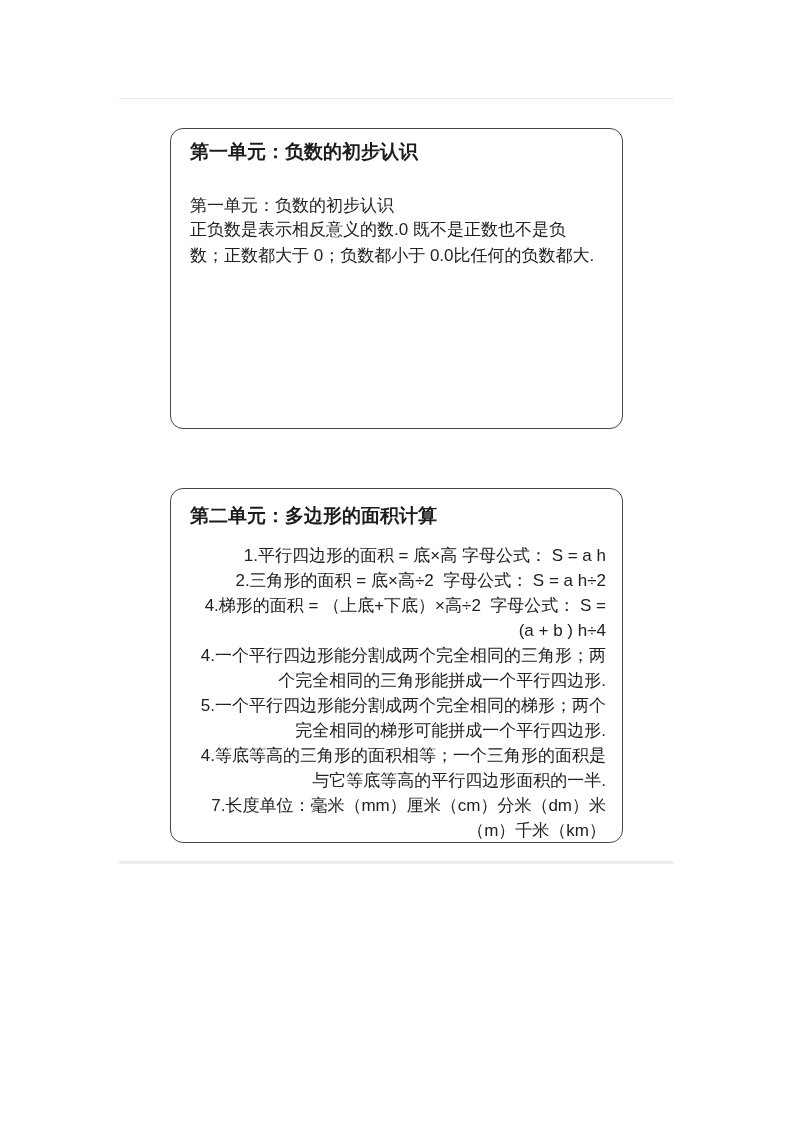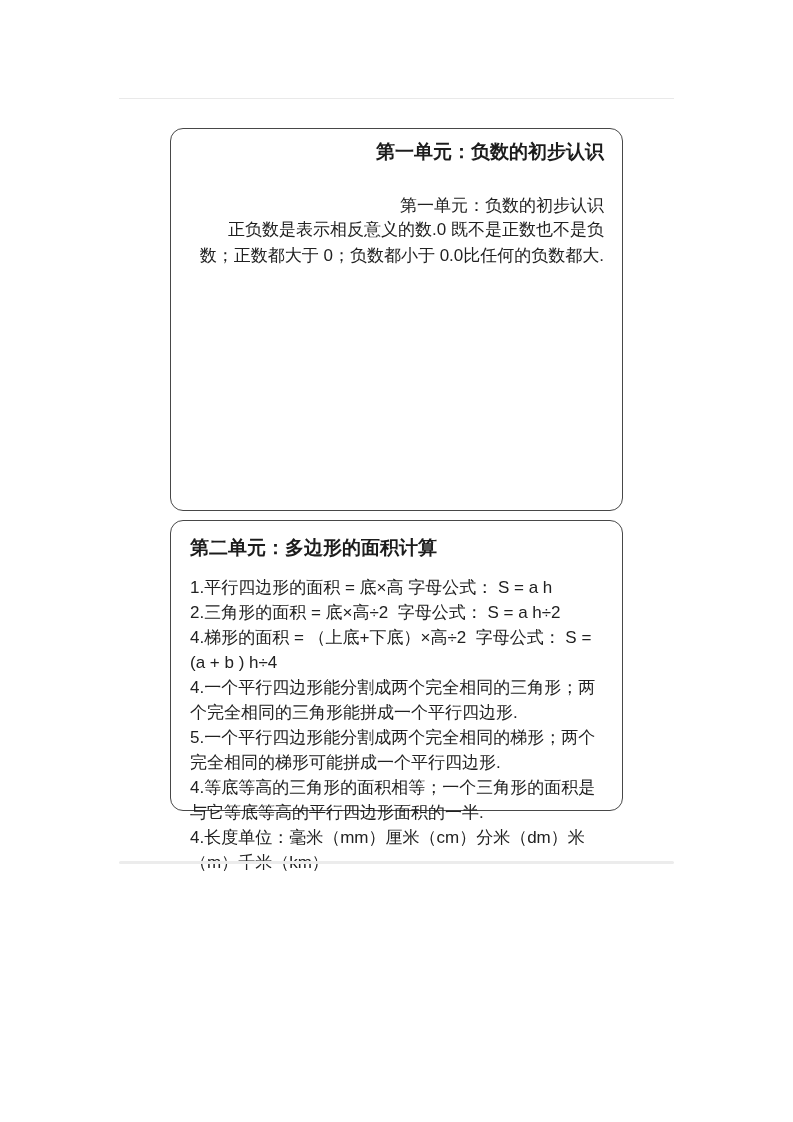--- a/index.html
+++ b/index.html
@@ -22,42 +22,42 @@
   .divider.top { top: 98px; height: 1px; }
   .divider.bottom { top: 861px; height: 3px; border-radius: 2px; background: #ececec; }
   .card {
     position: absolute;
     left: 170px;
     width: 453px;
     background: #ffffff;
     border: 1.5px solid #474747;
     border-radius: 13px;
   }
-  .card-1 { top: 128px; height: 383px; padding: 12px 18px 0 19px; text-align: right; }
-  .card-2 { top: 488px; height: 291px; padding: 16px 16px 0 19px; margin-top: 32px; }
+  .card-1 { top: 128px; height: 301px; padding: 12px 18px 0 19px; }
+  .card-2 { top: 488px; height: 355px; padding: 16px 16px 0 19px; }
   .card-title {
     font-size: 19px;
     font-weight: 700;
     line-height: 22px;
     color: #1c1c1c;
     white-space: pre-wrap;
   }
   .card-1 .subtitle {
     margin-top: 32px;
     font-size: 17px;
     line-height: 22px;
     white-space: pre-wrap;
   }
   .card-1 .body { }
   .card-1 .body .line {
     font-size: 17px;
     line-height: 26px;
     white-space: pre-wrap;
   }
-  .card-2 .list { margin-top: 16px; }
+  .card-2 .list { margin-top: 16px; text-align: right; }
   .card-2 .list .line {
     font-size: 17px;
     line-height: 25px;
     white-space: pre-wrap;
   }
 </style>
 </head>
 <body>
 
 <div class="page">
@@ -79,20 +79,20 @@
       <div class="line">1.平行四边形的面积 = 底×高 字母公式： S = a h</div>
       <div class="line">2.三角形的面积 = 底×高÷2  字母公式： S = a h÷2</div>
       <div class="line">4.梯形的面积 = （上底+下底）×高÷2  字母公式： S =</div>
       <div class="line">(a + b ) h÷4</div>
       <div class="line">4.一个平行四边形能分割成两个完全相同的三角形；两</div>
       <div class="line">个完全相同的三角形能拼成一个平行四边形.</div>
       <div class="line">5.一个平行四边形能分割成两个完全相同的梯形；两个</div>
       <div class="line">完全相同的梯形可能拼成一个平行四边形.</div>
       <div class="line">4.等底等高的三角形的面积相等；一个三角形的面积是</div>
       <div class="line">与它等底等高的平行四边形面积的一半.</div>
-      <div class="line">4.长度单位：毫米（mm）厘米（cm）分米（dm）米</div>
+      <div class="line">7.长度单位：毫米（mm）厘米（cm）分米（dm）米</div>
       <div class="line">（m）千米（km）</div>
     </div>
   </div>
 
   <div class="divider bottom"></div>
 
 </div>
 
 </body></html>

